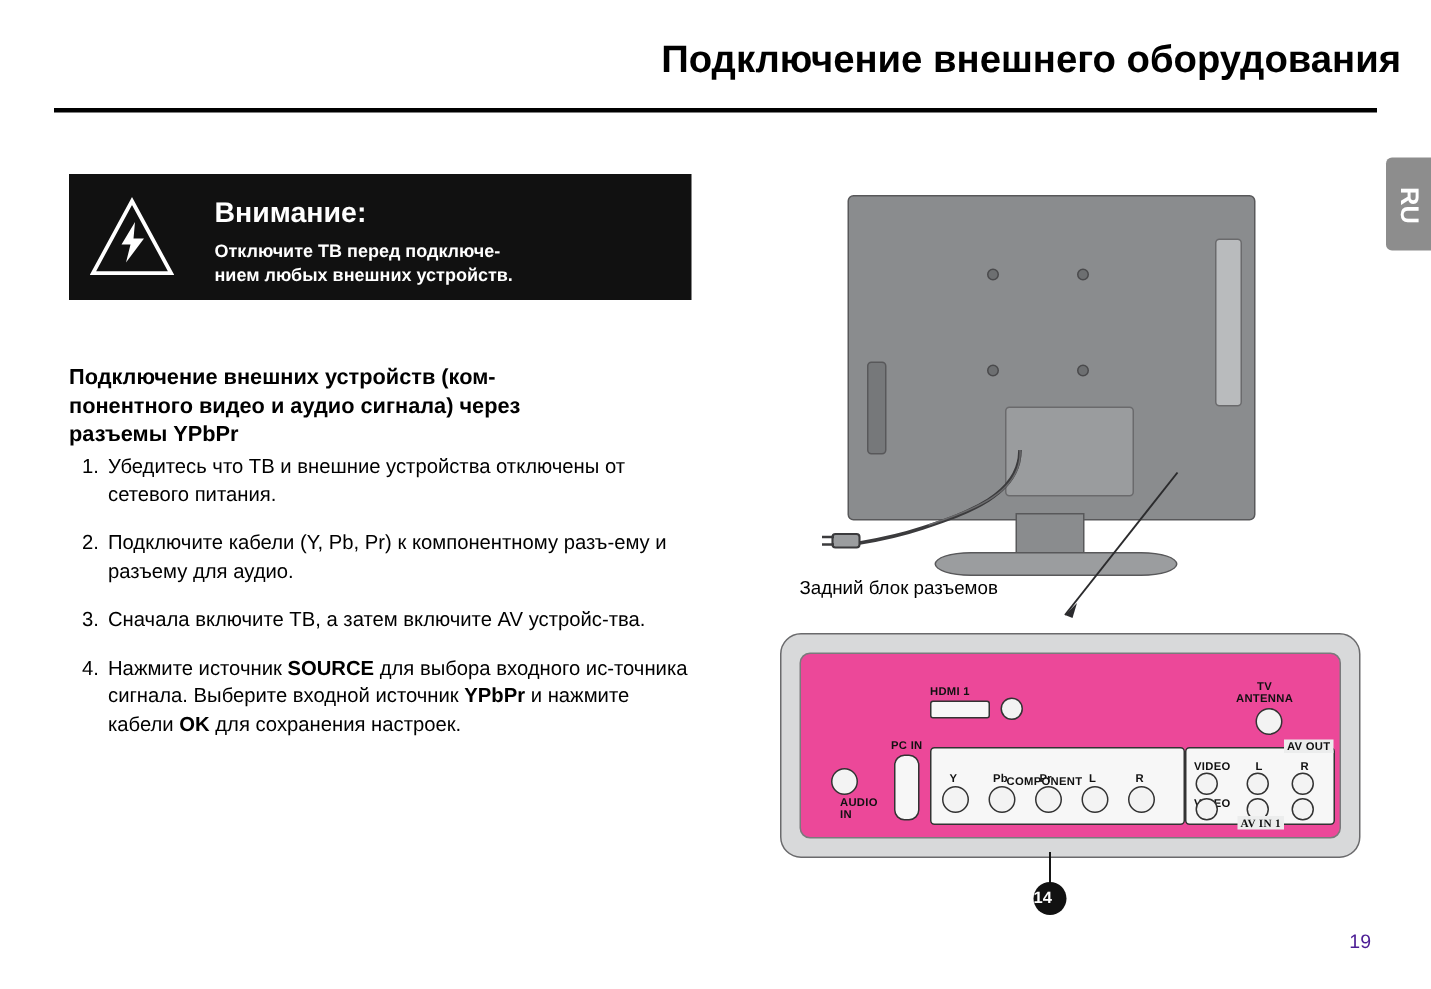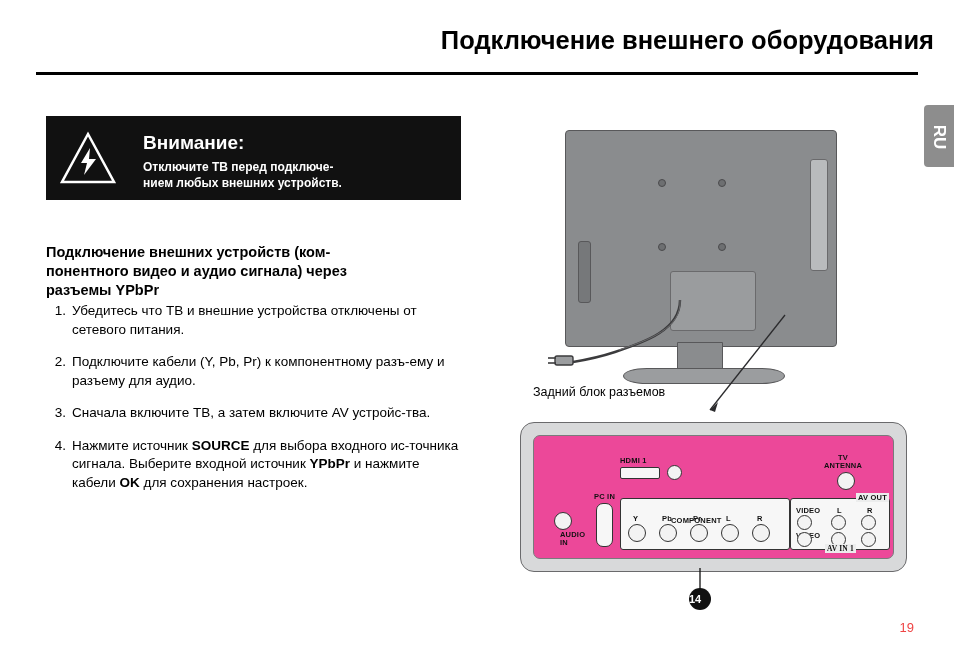--- a/index.html
+++ b/index.html
@@ -295,21 +295,21 @@
     font-size: 11px;
     font-weight: bold;
     text-align: left;
     line-height: 22px;
   }
   .page-number {
     position: absolute;
     right: 40px;
     bottom: 24px;
     font-size: 13px;
-    color: #ef4444;
+    color: #4c1d95;
   }
 </style>
 </head>
 <body>
 
 <div class="page">
 
   <div class="page-title">Подключение внешнего оборудования</div>
   <div class="header-rule"></div>
 

